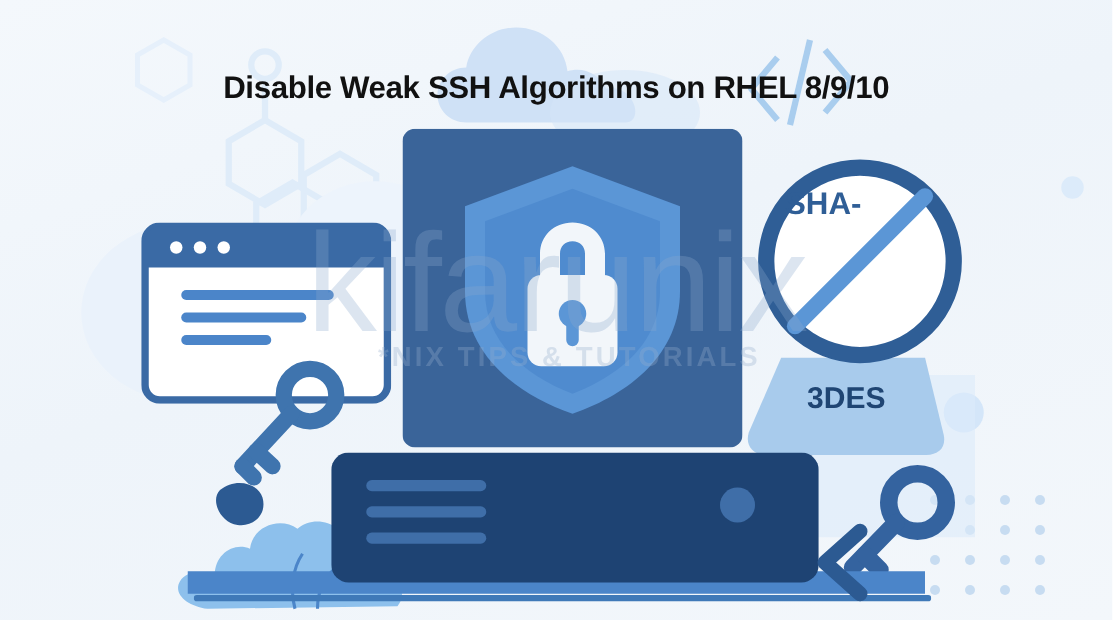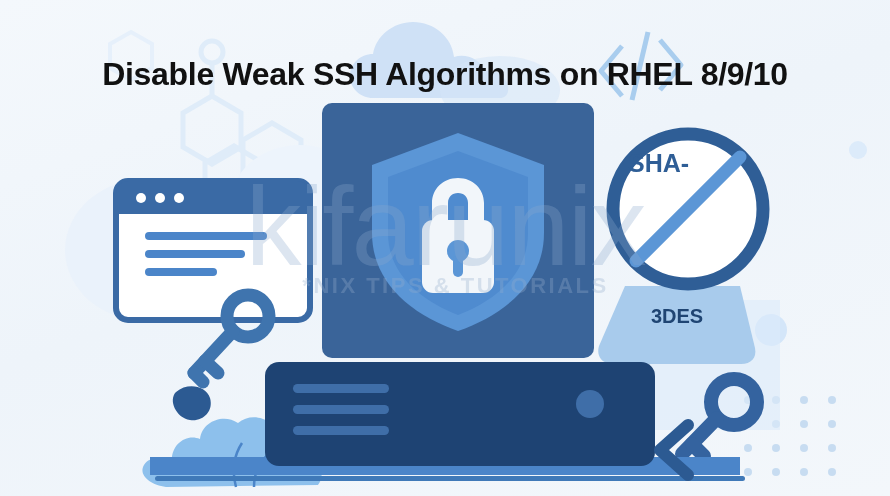--- a/index.html
+++ b/index.html
@@ -20,21 +20,21 @@
 
   
   #title {
     position: absolute;
     left: 0;
     top: 56px;
     width: 890px;
     text-align: center;
     font-family: "Liberation Sans", sans-serif;
     font-weight: bold;
-    font-size: 32px;
+    font-size: 25px;
     letter-spacing: -0.3px;
     color: #111111;
     z-index: 40;
     white-space: nowrap;
   }
 
   
   #watermark {
     position: absolute;
     left: 0;
@@ -78,21 +78,21 @@
   }
   #badge-3des {
     position: absolute;
     left: 617px;
     top: 305px;
     width: 120px;
     text-align: center;
     z-index: 26;
     font-family: "Liberation Sans", sans-serif;
     font-weight: bold;
-    font-size: 20px;
+    font-size: 24px;
     color: #1f4573;
   }
 </style>
 </head>
 <body>
 
 <div id="stage">
 
   <svg class="layer" style="left:0;top:0;z-index:1;" width="890" height="496" viewBox="0 0 890 496">
 

